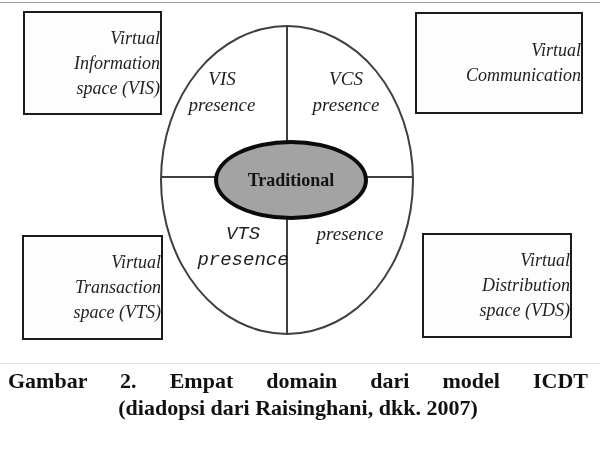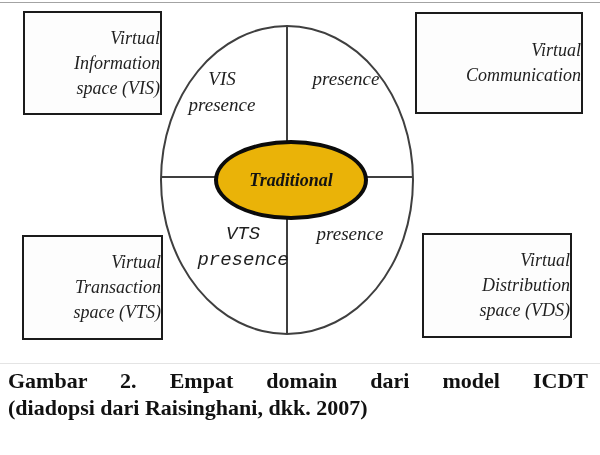--- a/index.html
+++ b/index.html
@@ -53,28 +53,27 @@
   .divider-vertical   { left: 286px; top: 27px;  width: 2px;   height: 306px; }
   .divider-horizontal { left: 162px; top: 176px; width: 250px; height: 2px; }
 
   .inner-ellipse {
     position: absolute;
     left: 214px; top: 140px;
     width: 154px; height: 80px;
     box-sizing: border-box;
     border: 4px solid #0b0b0b;
     border-radius: 50%;
-    background: #eab308;
+    background: #a3a3a3;
     z-index: 3;
     display: flex;
     flex-direction: column;
     justify-content: center;
     align-items: center;
     text-align: center;
-    font-style: italic;
     font-weight: bold;
     font-size: 18px;
     line-height: 23px;
     color: #131313;
   }
 
   .quadrant-label {
     position: absolute;
     width: 130px;
     text-align: center;
@@ -93,21 +92,21 @@
     position: absolute;
     left: 8px;
     top: 367px;
     width: 580px;
     font-weight: bold;
     font-size: 22px;
     line-height: 27px;
     color: #111111;
   }
   .caption-line-1 { text-align: justify; text-align-last: justify; }
-  .caption-line-2 { text-align: left; }
+  .caption-line-2 { text-align: center; }
 </style>
 </head>
 <body>
 
 <div class="figure">
 
   <div class="artifact-line artifact-top"></div>
   <div class="artifact-line artifact-mid"></div>
 
   <div class="corner-box box-tl">
@@ -132,20 +131,21 @@
 
   <div class="big-ellipse"></div>
   <div class="divider divider-vertical"></div>
   <div class="divider divider-horizontal"></div>
 
   <div class="quadrant-label quad-vis">
     <div>VIS</div>
     <div>presence</div>
   </div>
   <div class="quadrant-label quad-vcs">
+    <div>VCS</div>
     <div>presence</div>
   </div>
   <div class="quadrant-label quad-vts">
     <div>VTS</div>
     <div>presence</div>
   </div>
   <div class="quadrant-label quad-vds">
     <div>presence</div>
   </div>
 

